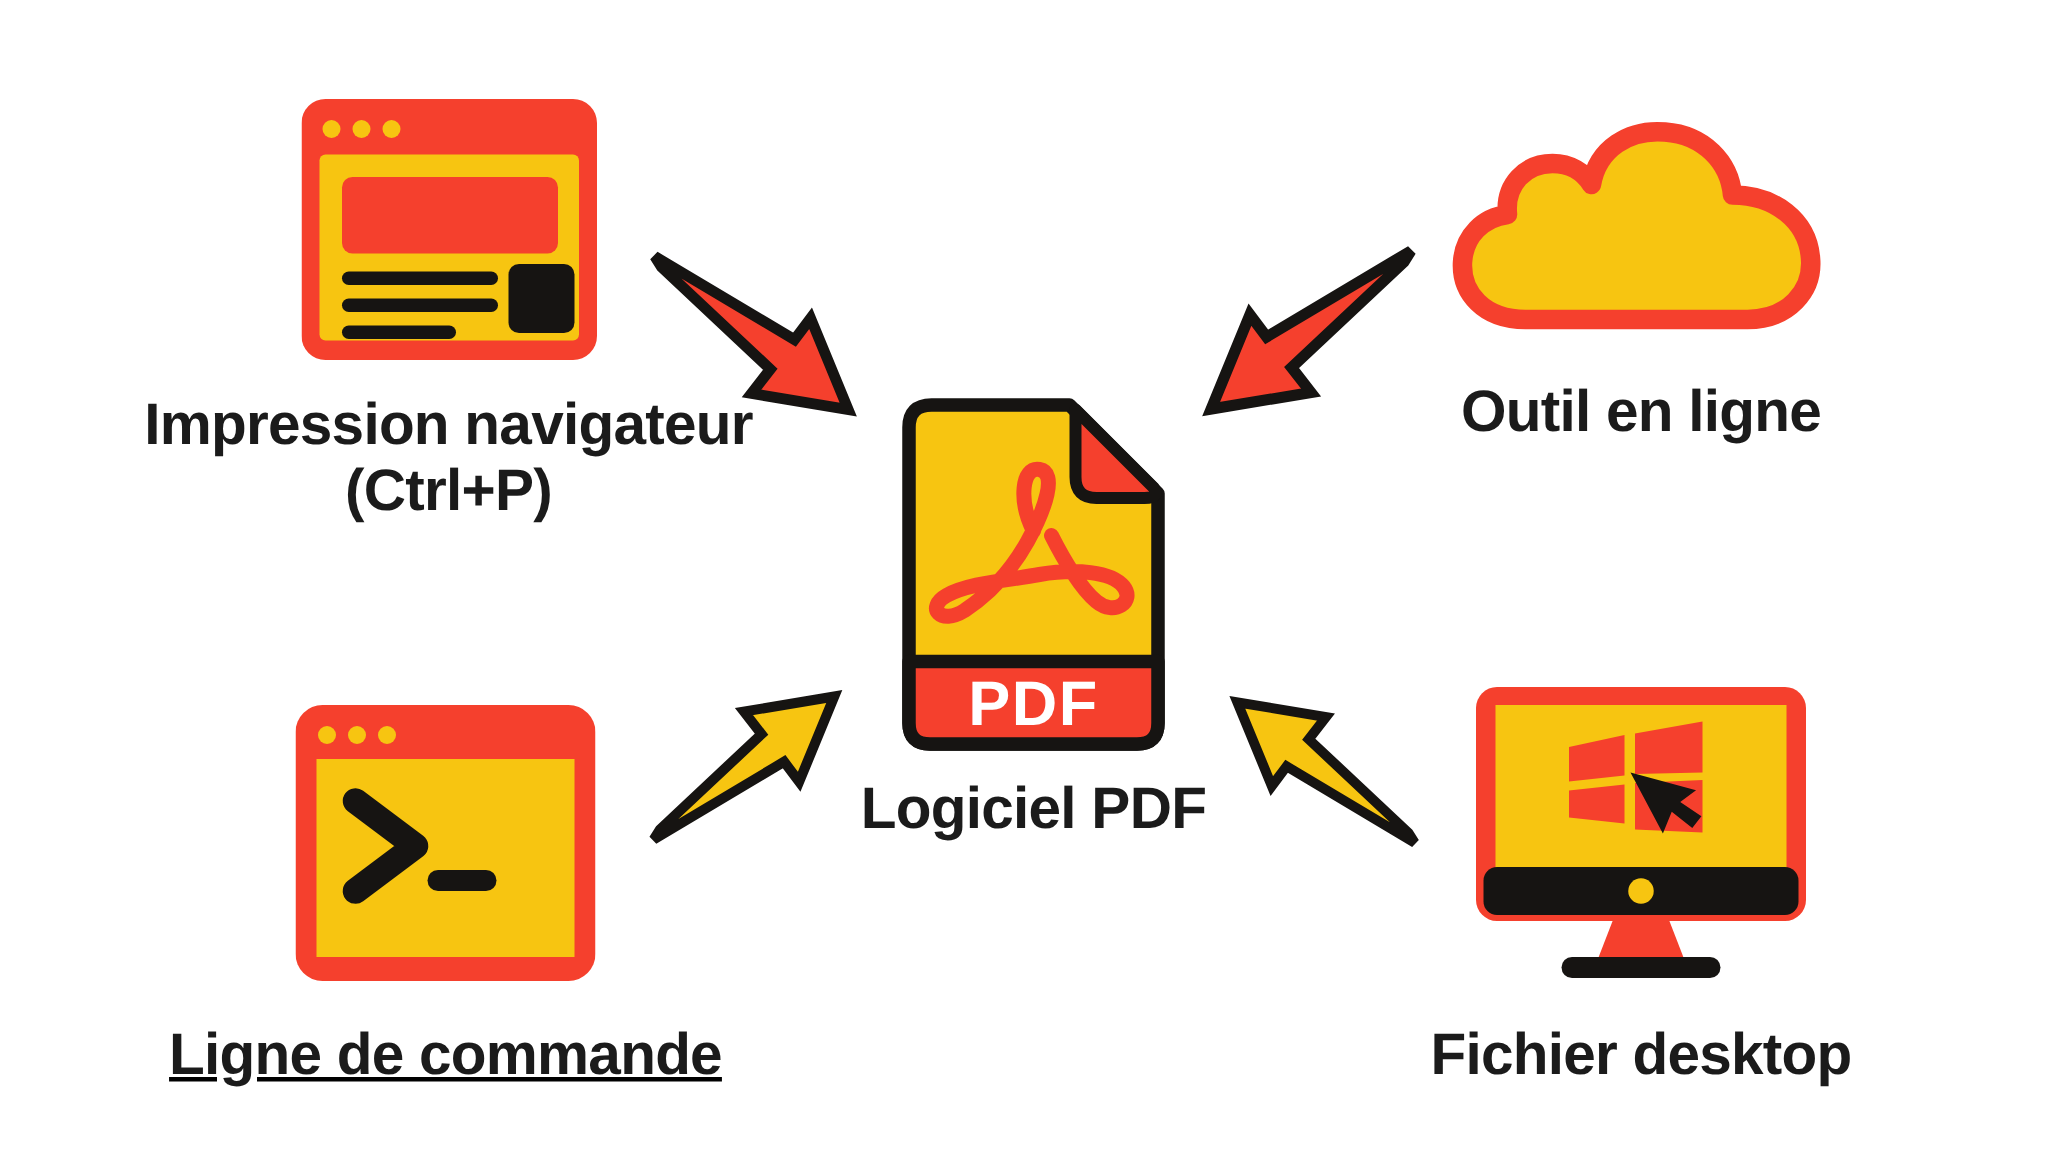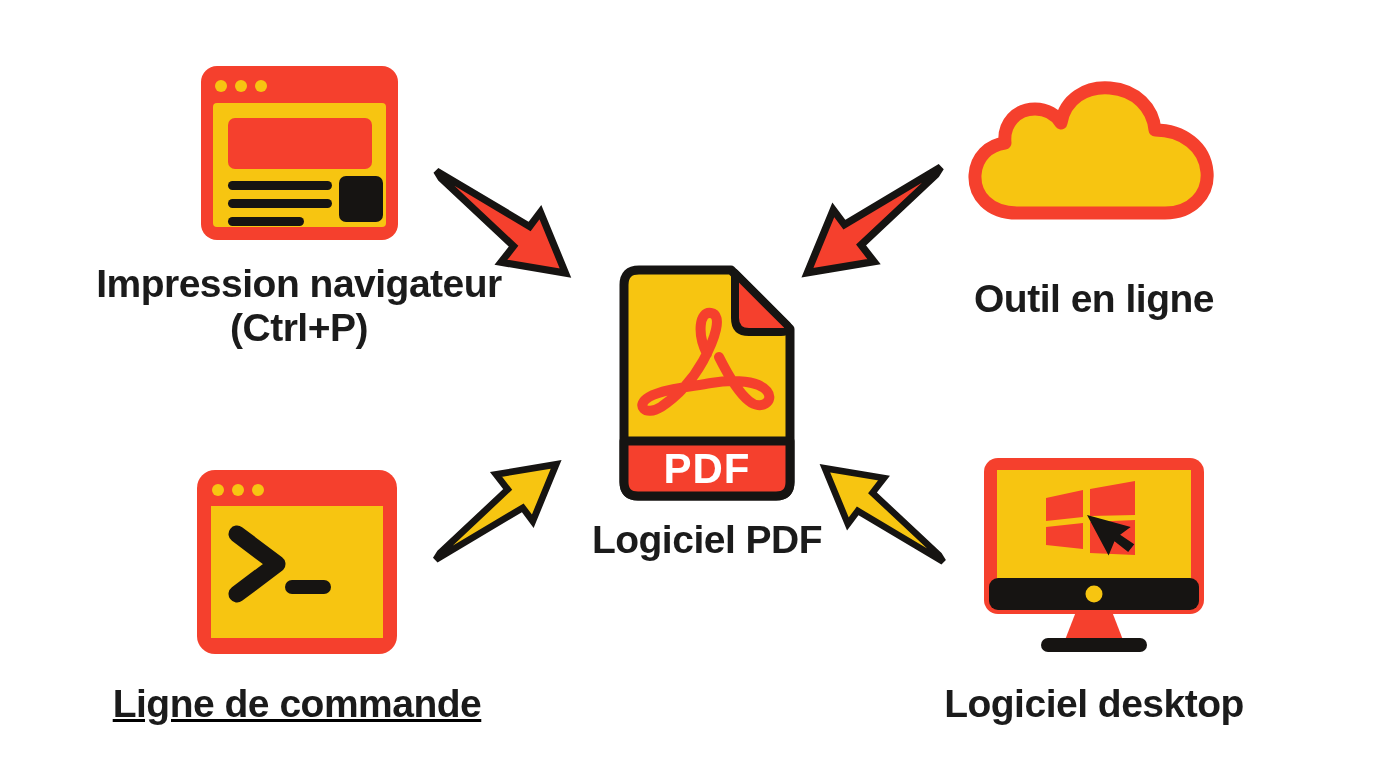--- a/index.html
+++ b/index.html
@@ -54,21 +54,21 @@
       </g>
       <rect x="138" y="110" width="44" height="46" rx="7" class="fill-ink"></rect>
     </svg>
     <div class="node-label browser-label" style="margin-top:22px;">Impression navigateur (Ctrl+P)</div>
   </div>
 
   <div class="node" style="left:879px;top:73px;">
     <svg width="262" height="162" viewBox="0 0 262 162">
       <path d="M 54 140 C 26 140 11 122 12 102 C 13 84 26 72 42 70 C 40 50 54 36 72 36 C 84 36 93 42 98 50 C 102 26 123 13 147 15 C 173 17 190 35 192 57 C 220 57 242 74 244 99 C 246 121 229 140 202 140 Z" class="fill-yellow" stroke="var(--red,#f5402d)" stroke-width="13" stroke-linejoin="round" stroke-linecap="round"></path>
     </svg>
-    <div class="node-label" style="margin-top:42px;">Outil en ligne</div>
+    <div class="node-label" style="margin-top:18px;">Outil en ligne</div>
   </div>
 
   <div class="node" style="left:82px;top:470px;text-decoration:underline;">
     <svg width="200" height="184" viewBox="0 0 200 184">
       <rect x="0" y="0" width="200" height="184" rx="18" class="fill-red"></rect>
       <g>
         <circle cx="21" cy="20" r="6" class="fill-yellow"></circle>
         <circle cx="41" cy="20" r="6" class="fill-yellow"></circle>
         <circle cx="61" cy="20" r="6" class="fill-yellow"></circle>
       </g>
@@ -88,24 +88,24 @@
       <g>
         <polygon points="62,40 99,32 99,59 62,63" class="fill-red"></polygon>
         <polygon points="106,31 151,23 151,57 106,58" class="fill-red"></polygon>
         <polygon points="62,69 99,65 99,91 62,87" class="fill-red"></polygon>
         <polygon points="106,64 151,62 151,97 106,95" class="fill-red"></polygon>
       </g>
       <path d="M 0 0 L 0 46 L 12 36 L 19 52 L 28 48 L 20 33 L 33 31 Z" transform="translate(103,57) rotate(-28)" class="fill-ink"></path>
       <rect x="5" y="120" width="210" height="32" rx="9" class="fill-ink"></rect>
       <circle cx="110" cy="136" r="8.5" class="fill-yellow"></circle>
     </svg>
-    <div class="node-label" style="margin-top:26px;">Logiciel desktop</div>
+    <div class="node-label" style="margin-top:26px;">Fichier desktop</div>
   </div>
 
-  <div class="node" style="left:492px;top:261px;">
+  <div class="node" style="left:474px;top:261px;">
     <svg width="184" height="244" viewBox="0 0 184 244">
       <path d="M 24 9 L 116 9 L 175 68 L 175 221 Q 175 235 161 235 L 23 235 Q 9 235 9 221 L 9 24 Q 9 9 24 9 Z" class="fill-yellow" stroke="var(--ink,#161412)" stroke-width="9" stroke-linejoin="round"></path>
       <path d="M 120 12 L 172 64 Q 177 71 166 71 L 134 71 Q 120 71 120 57 Z" class="fill-red" stroke="var(--ink,#161412)" stroke-width="8" stroke-linejoin="round"></path>
       <path d="M 92 93 C 82 73 84 50 96 52 C 108 54 100 78 88 100 C 78 118 64 134 46 146 C 30 156 20 144 34 136 C 48 128 74 126 96 122 C 120 118 144 120 152 130 C 160 140 146 150 134 140 C 124 132 112 112 104 96" fill="none" stroke="var(--red,#f5402d)" stroke-width="10" stroke-linecap="round" stroke-linejoin="round"></path>
       <path d="M 9 180 L 175 180 L 175 221 Q 175 235 161 235 L 23 235 Q 9 235 9 221 Z" class="fill-red" stroke="var(--ink,#161412)" stroke-width="9" stroke-linejoin="round"></path>
       <text x="92" y="222" text-anchor="middle" font-size="42" font-weight="bold" letter-spacing="1" fill="var(--badge_text,#ffffff)">PDF</text>
     </svg>
     <div class="node-label" style="margin-top:13px;">Logiciel PDF</div>
   </div>
 

